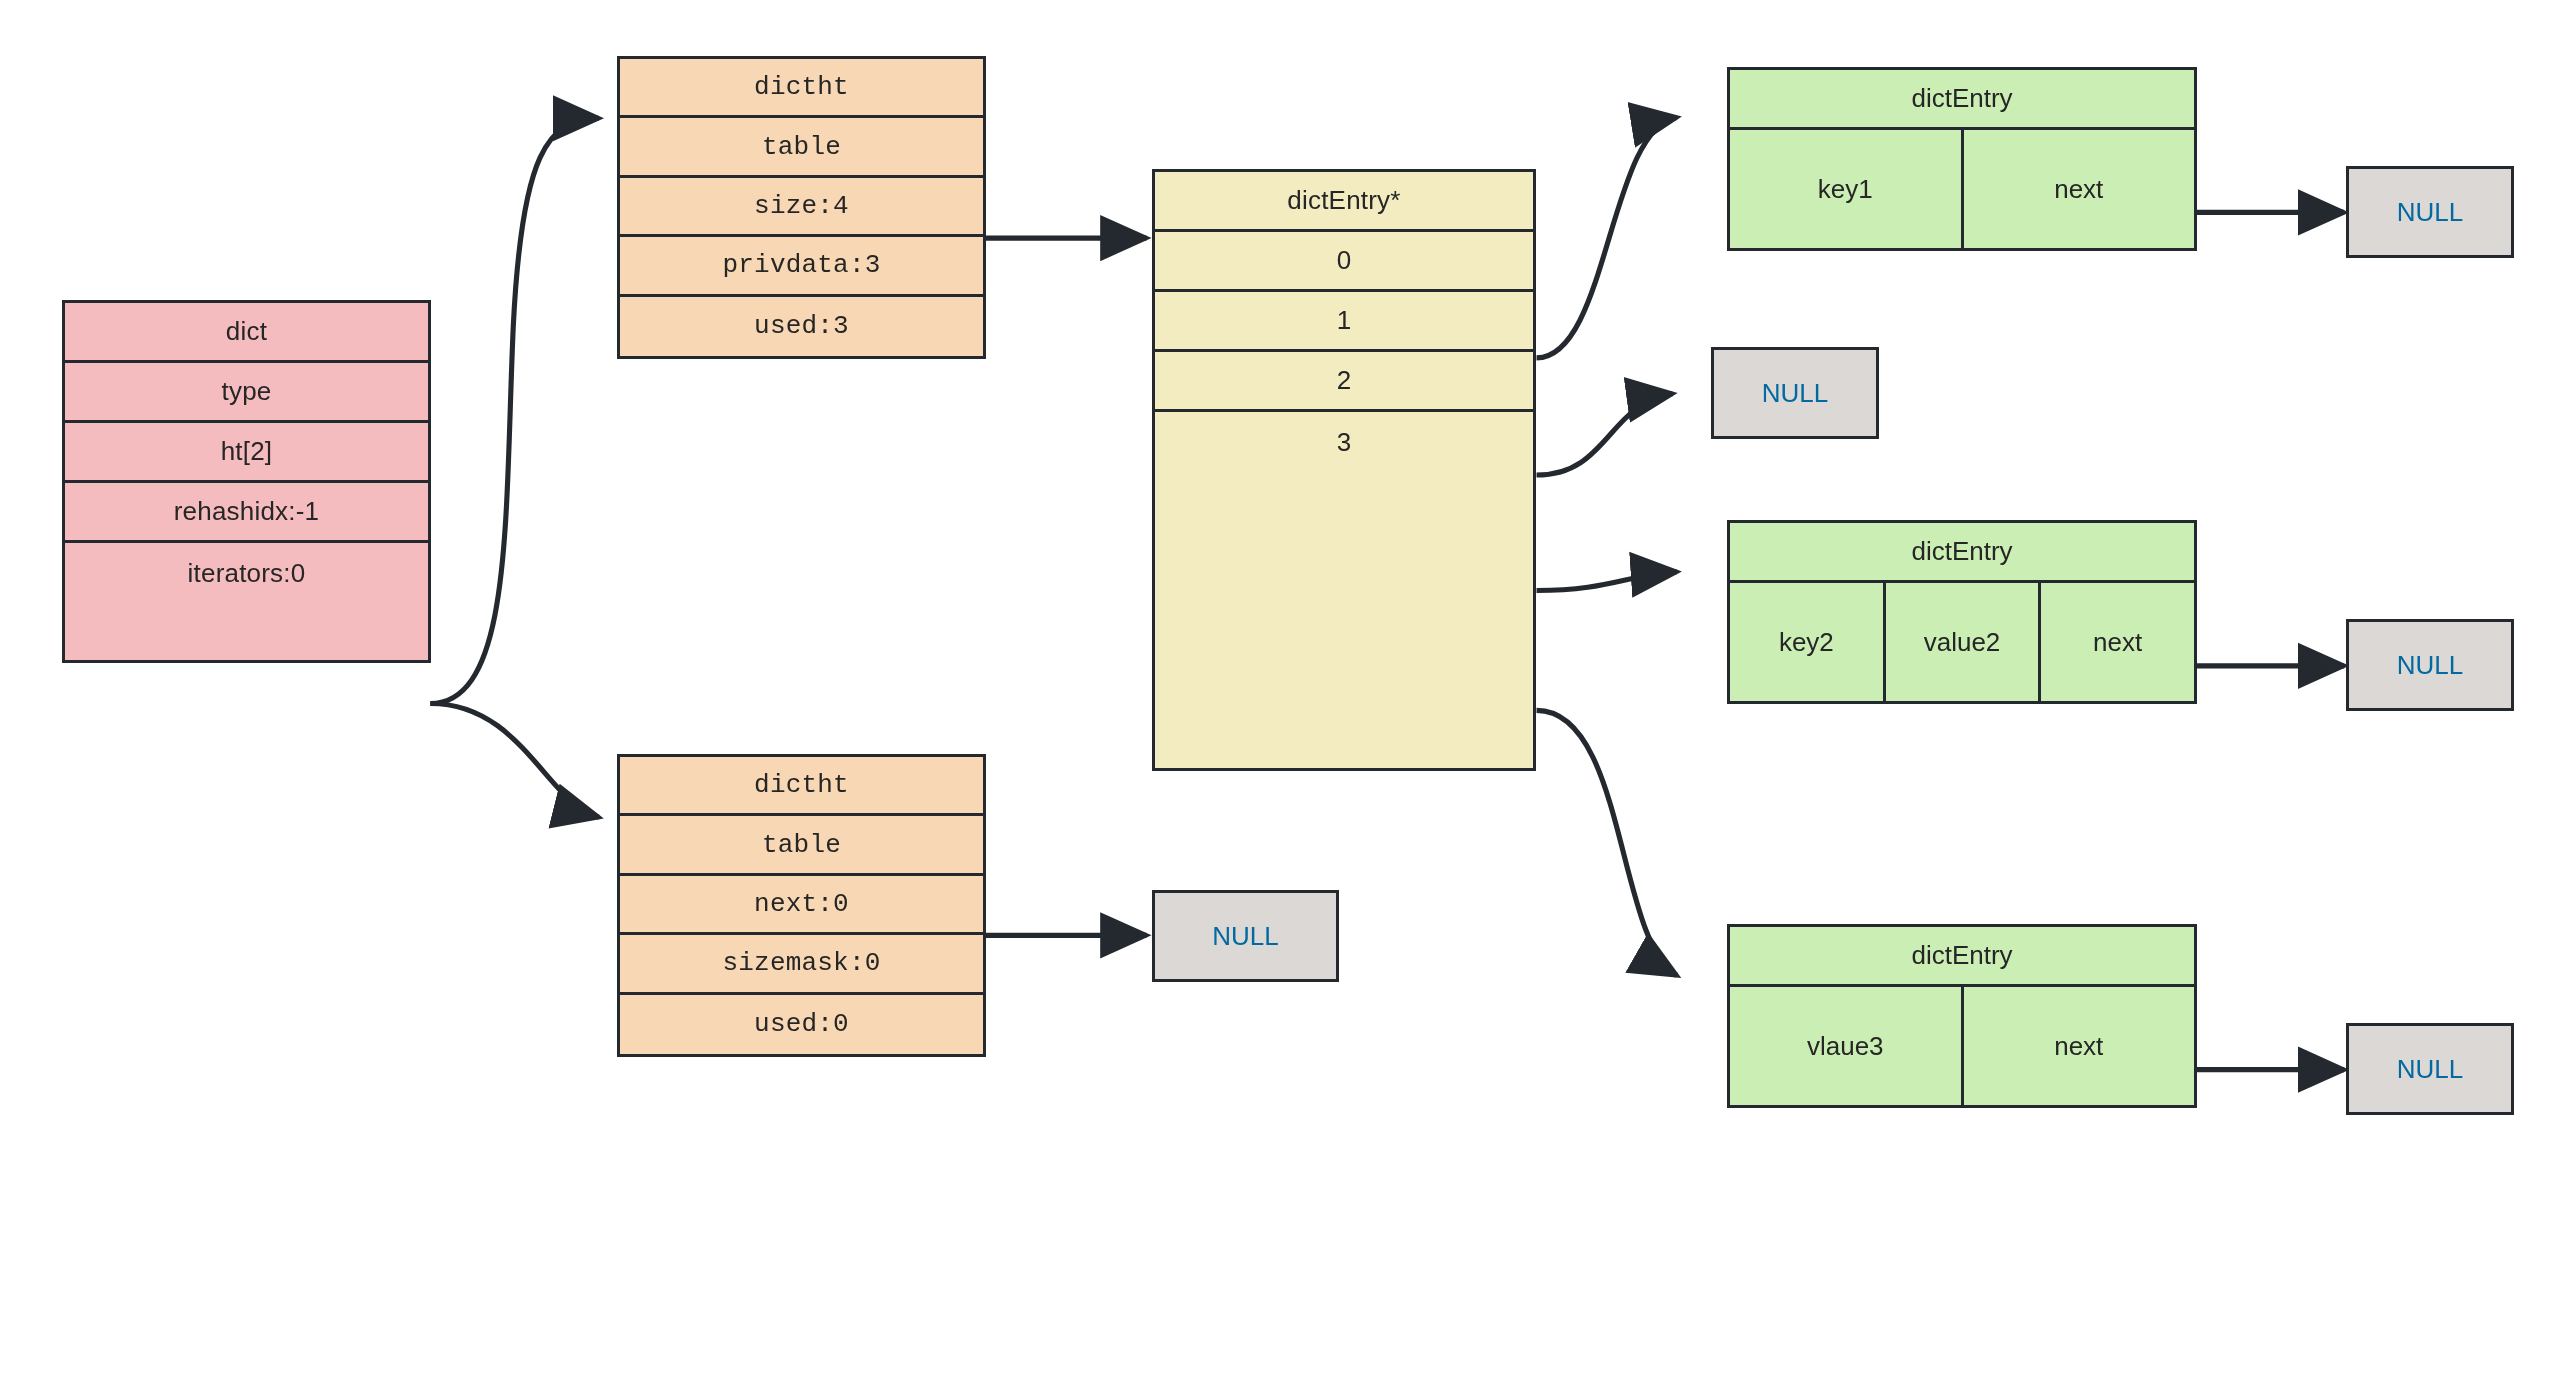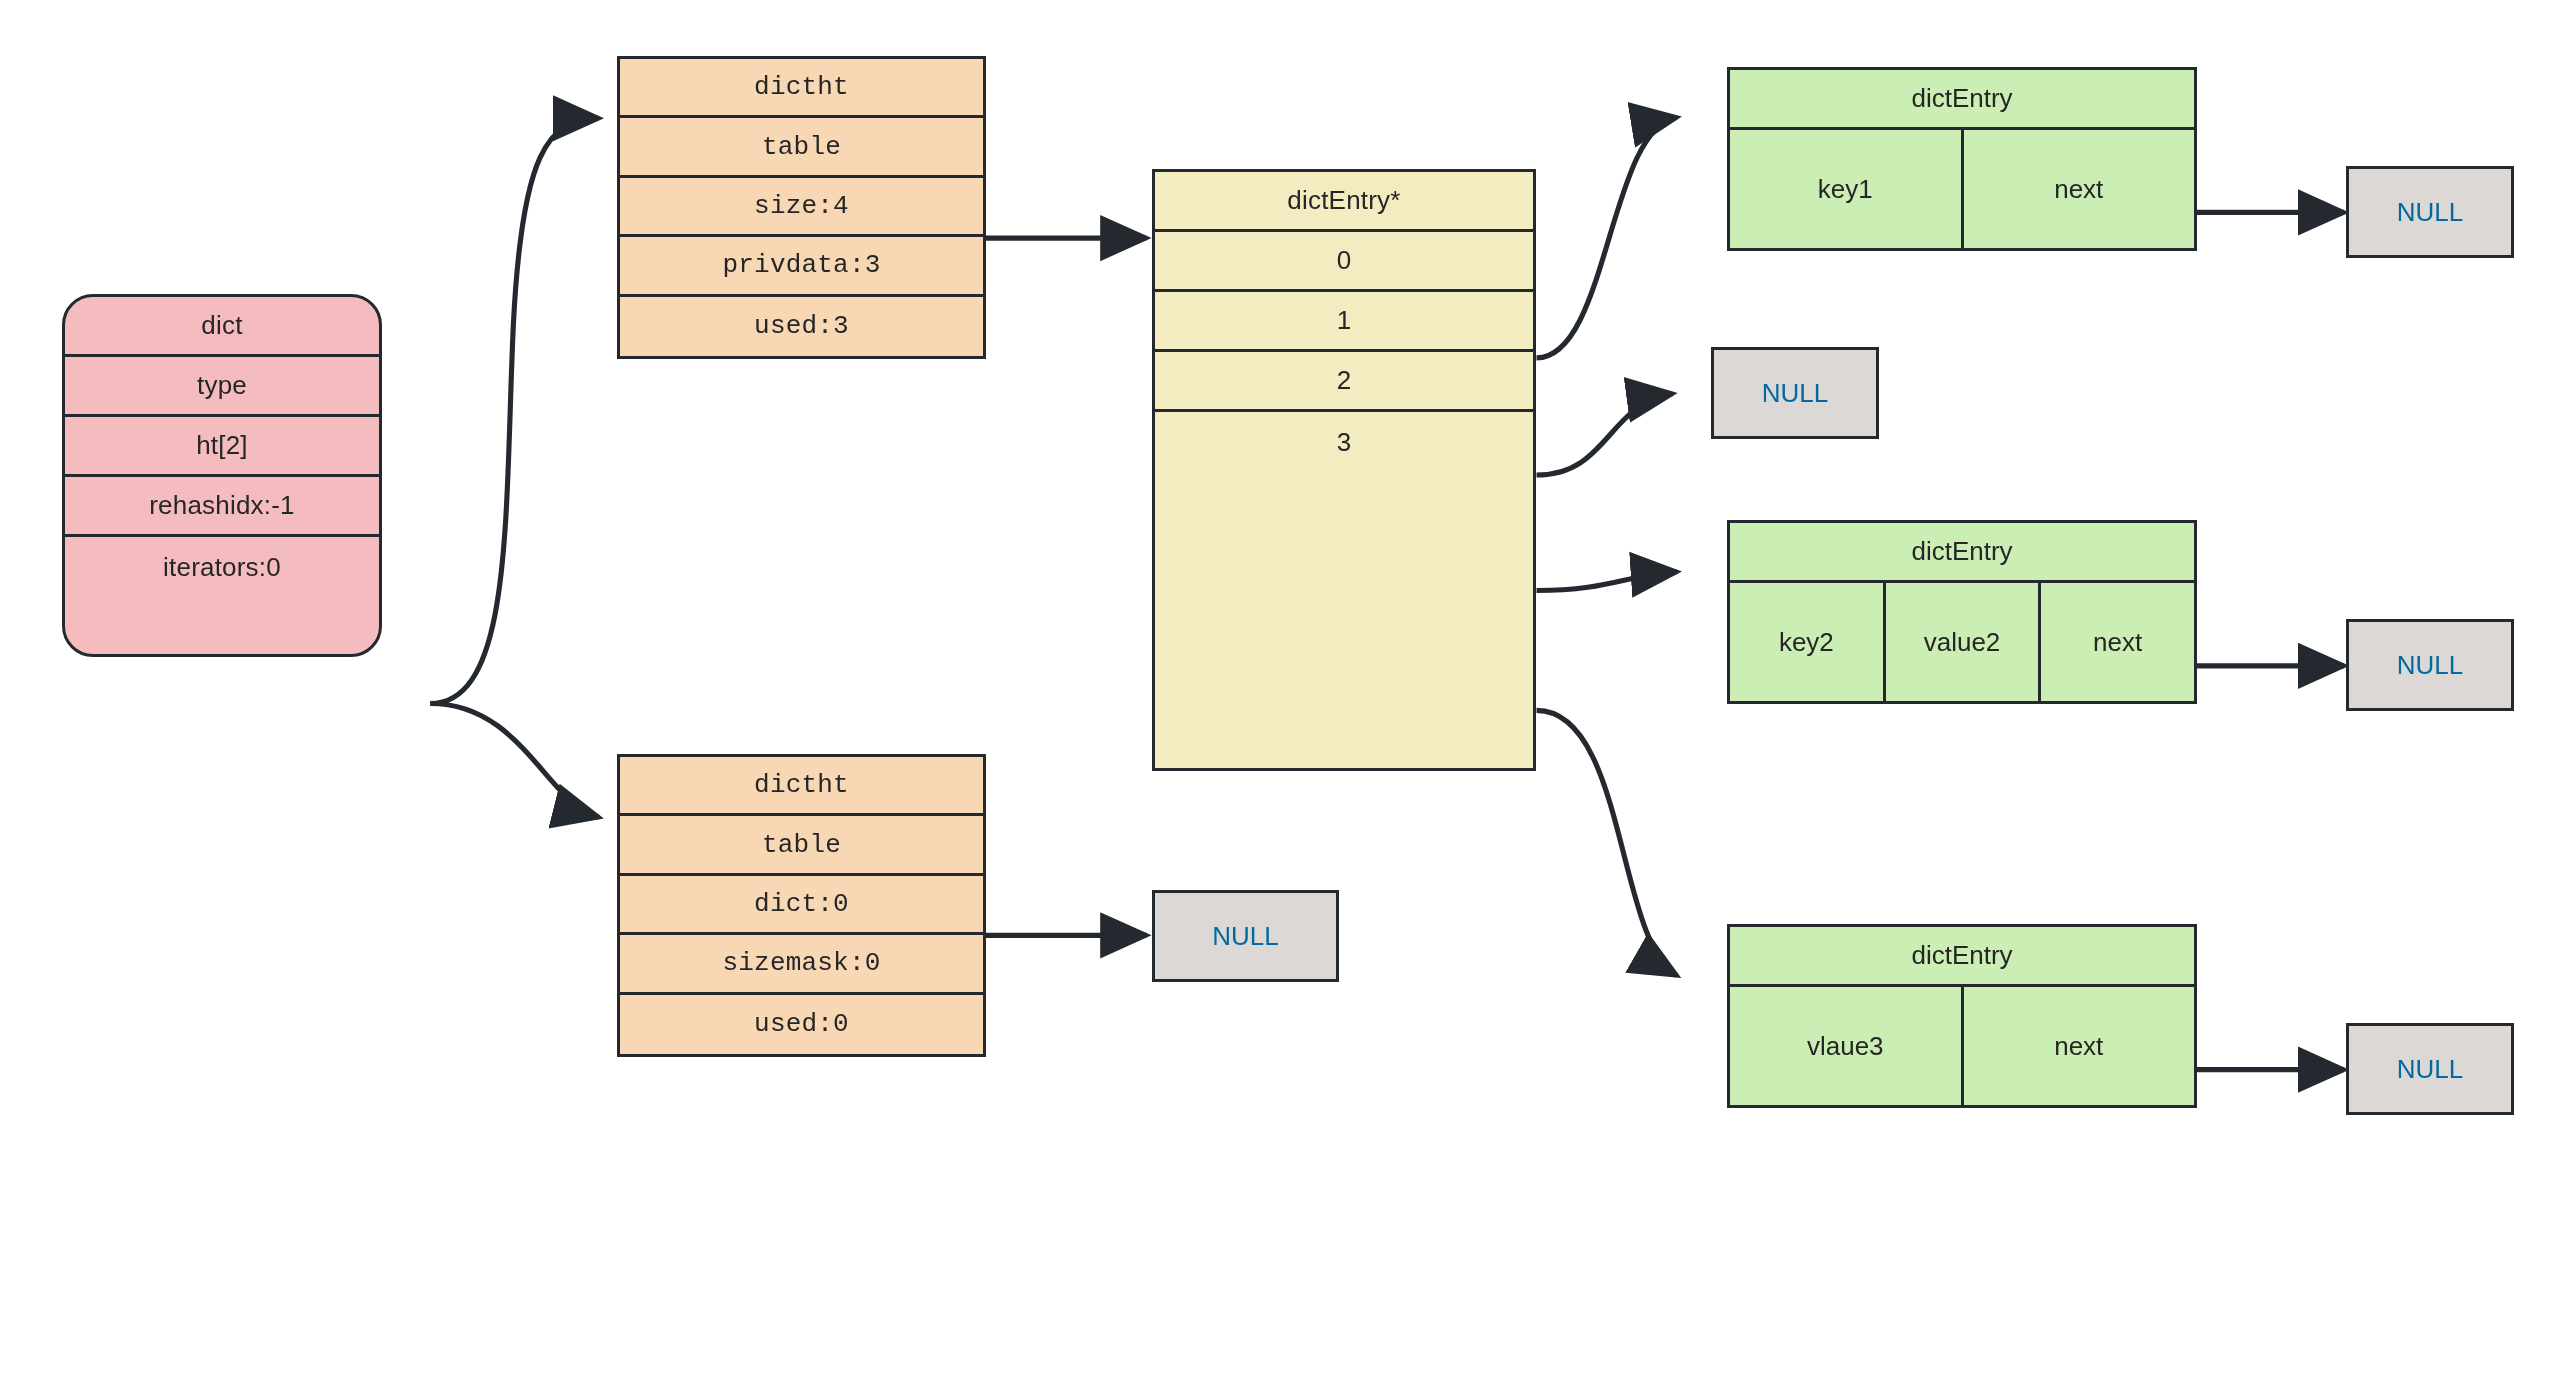--- a/index.html
+++ b/index.html
@@ -124,40 +124,40 @@
 
     <path d="M2568,248 L2740,248" fill="none" stroke="#23292f" stroke-width="6" marker-end="url(#arrow)"></path>
 
     <path d="M2568,778 L2740,778" fill="none" stroke="#23292f" stroke-width="6" marker-end="url(#arrow)"></path>
 
     <path d="M2568,1250 L2740,1250" fill="none" stroke="#23292f" stroke-width="6" marker-end="url(#arrow)"></path>
 
     <path d="M1152,1093 L1340,1093" fill="none" stroke="#23292f" stroke-width="6" marker-end="url(#arrow)"></path>
   </svg>
 
-  <div class="box dict-box" style="left:62px; top:294px; width:320px; height:363px;border-radius:31px;">
+  <div class="box dict-box" style="left:62px; top:300px; width:369px; height:363px;">
     <div class="row">dict</div>
     <div class="row">type</div>
     <div class="row">ht[2]</div>
     <div class="row">rehashidx:-1</div>
     <div class="row">iterators:0</div>
   </div>
 
   <div class="box dictht-box" style="left:617px; top:56px; width:369px; height:303px;">
     <div class="row">dictht</div>
     <div class="row">table</div>
     <div class="row">size:4</div>
     <div class="row">privdata:3</div>
     <div class="row">used:3</div>
   </div>
 
   <div class="box dictht-box" style="left:617px; top:754px; width:369px; height:303px;">
     <div class="row">dictht</div>
     <div class="row">table</div>
-    <div class="row">dict:0</div>
+    <div class="row">next:0</div>
     <div class="row">sizemask:0</div>
     <div class="row">used:0</div>
   </div>
 
   <div class="box bucket-box" style="left:1152px; top:169px; width:384px; height:602px;">
     <div class="row">dictEntry*</div>
     <div class="row">0</div>
     <div class="row">1</div>
     <div class="row">2</div>
     <div class="row">3</div>

